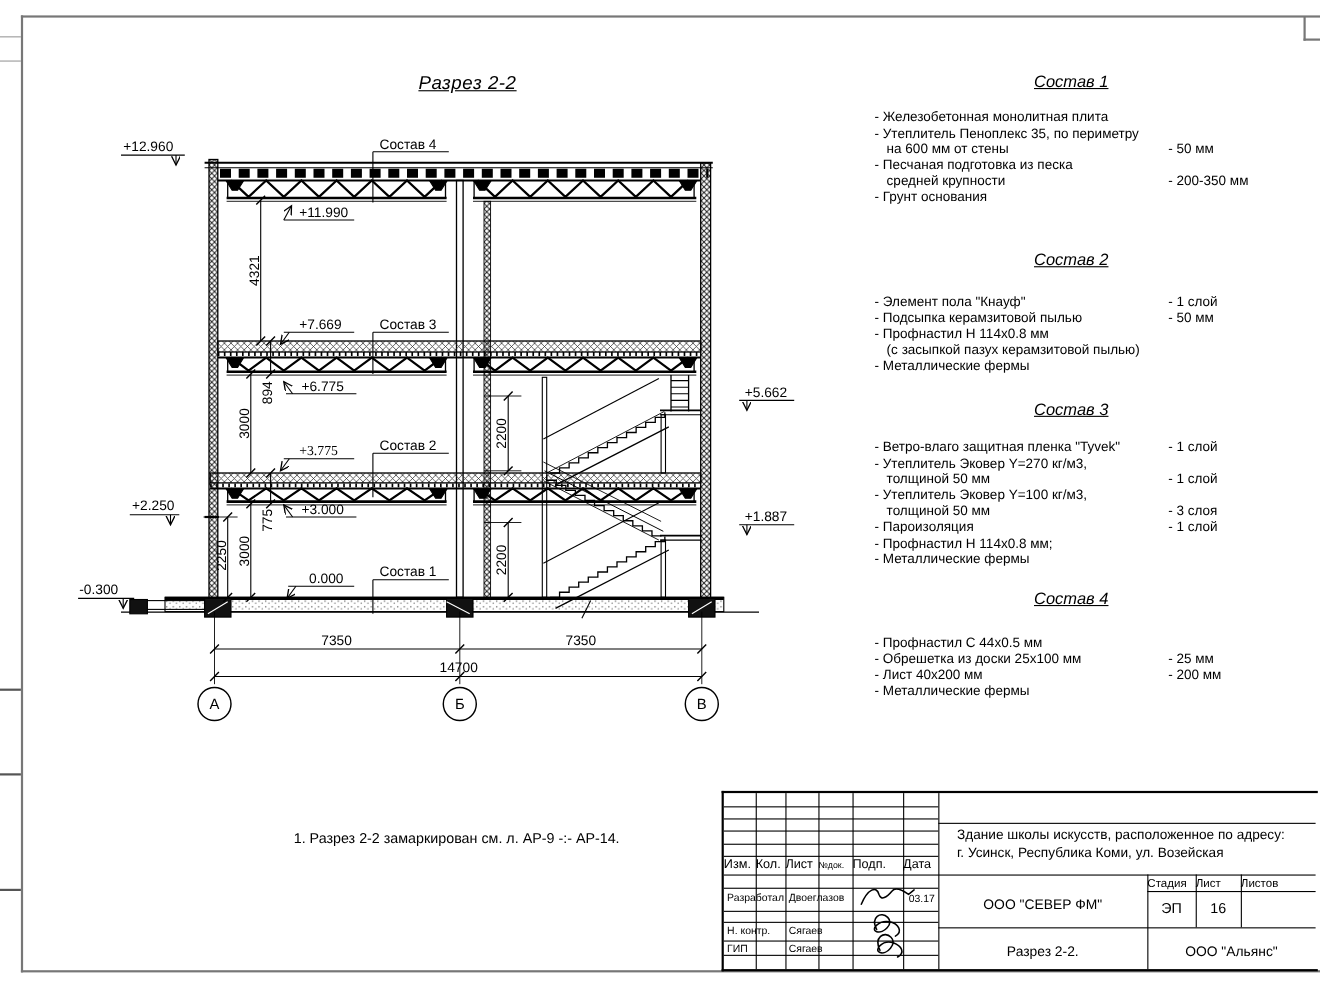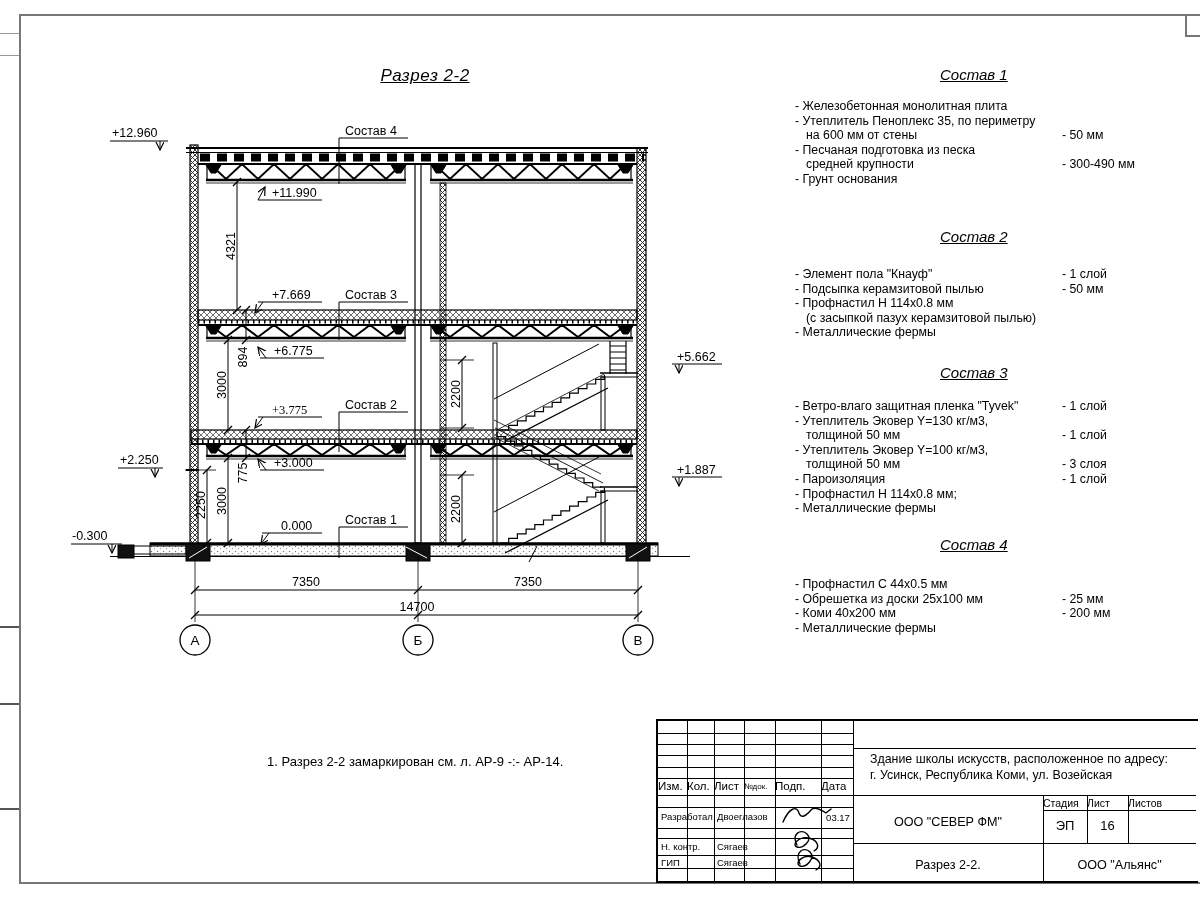--- a/index.html
+++ b/index.html
@@ -280,50 +280,50 @@
   <span class="t axl" style="left:195px;top:640px;">А</span>
   <span class="t axl" style="left:418px;top:640px;">Б</span>
   <span class="t axl" style="left:638px;top:640px;">В</span>
 
   <span class="t phead" style="left:940px;top:66px;">Состав 1</span>
   <div class="panel" style="left:795px;top:99px;">
     <div class="prow"><span class="pt">- Железобетонная  монолитная плита</span><span class="pv"></span></div>
     <div class="prow"><span class="pt">- Утеплитель Пеноплекс 35, по периметру</span><span class="pv"></span></div>
     <div class="prow"><span class="pt ind">на 600 мм от стены</span><span class="pv">- 50 мм</span></div>
     <div class="prow"><span class="pt">- Песчаная подготовка из песка</span><span class="pv"></span></div>
-    <div class="prow"><span class="pt ind">средней крупности</span><span class="pv">- 300-490 мм</span></div>
+    <div class="prow"><span class="pt ind">средней крупности</span><span class="pv">- 200-350 мм</span></div>
     <div class="prow"><span class="pt">- Грунт основания</span><span class="pv"></span></div>
   </div>
 
   <span class="t phead" style="left:940px;top:228px;">Состав 2</span>
   <div class="panel" style="left:795px;top:267px;">
     <div class="prow"><span class="pt">- Элемент пола "Кнауф"</span><span class="pv">- 1 слой</span></div>
     <div class="prow"><span class="pt">- Подсыпка керамзитовой пылью</span><span class="pv">- 50 мм</span></div>
     <div class="prow"><span class="pt">- Профнастил Н 114х0.8 мм</span><span class="pv"></span></div>
     <div class="prow"><span class="pt ind">(с засыпкой пазух керамзитовой пылью)</span><span class="pv"></span></div>
     <div class="prow"><span class="pt">- Металлические фермы</span><span class="pv"></span></div>
   </div>
 
   <span class="t phead" style="left:940px;top:364px;">Состав 3</span>
   <div class="panel" style="left:795px;top:399px;">
     <div class="prow"><span class="pt">- Ветро-влаго защитная пленка  "Tyvek"</span><span class="pv">- 1 слой</span></div>
-    <div class="prow"><span class="pt">- Утеплитель Эковер Y=130 кг/м3,</span><span class="pv"></span></div>
+    <div class="prow"><span class="pt">- Утеплитель Эковер Y=270 кг/м3,</span><span class="pv"></span></div>
     <div class="prow"><span class="pt ind">толщиной 50 мм</span><span class="pv">- 1 слой</span></div>
     <div class="prow"><span class="pt">- Утеплитель Эковер Y=100 кг/м3,</span><span class="pv"></span></div>
     <div class="prow"><span class="pt ind">толщиной 50 мм</span><span class="pv">- 3 слоя</span></div>
     <div class="prow"><span class="pt">- Пароизоляция</span><span class="pv">- 1 слой</span></div>
     <div class="prow"><span class="pt">- Профнастил Н 114х0.8 мм;</span><span class="pv"></span></div>
     <div class="prow"><span class="pt">- Металлические фермы</span><span class="pv"></span></div>
   </div>
 
   <span class="t phead" style="left:940px;top:536px;">Состав 4</span>
   <div class="panel" style="left:795px;top:577px;">
     <div class="prow"><span class="pt">- Профнастил С 44х0.5 мм</span><span class="pv"></span></div>
     <div class="prow"><span class="pt">- Обрешетка из доски 25х100 мм</span><span class="pv">- 25 мм</span></div>
-    <div class="prow"><span class="pt">- Коми 40х200 мм</span><span class="pv">- 200 мм</span></div>
+    <div class="prow"><span class="pt">- Лист 40х200 мм</span><span class="pv">- 200 мм</span></div>
     <div class="prow"><span class="pt">- Металлические фермы</span><span class="pv"></span></div>
   </div>
 
   <span class="t note" style="left:267px;top:754px;">1. Разрез 2-2 замаркирован см. л. АР-9 -:- АР-14.</span>
 
   <div id="tb">
     <div class="vl" style="left:29px;top:0;height:160px;"></div>
     <div class="vl" style="left:56px;top:0;height:160px;"></div>
     <div class="vl" style="left:86px;top:0;height:160px;"></div>
     <div class="vl" style="left:117px;top:0;height:160px;"></div>

